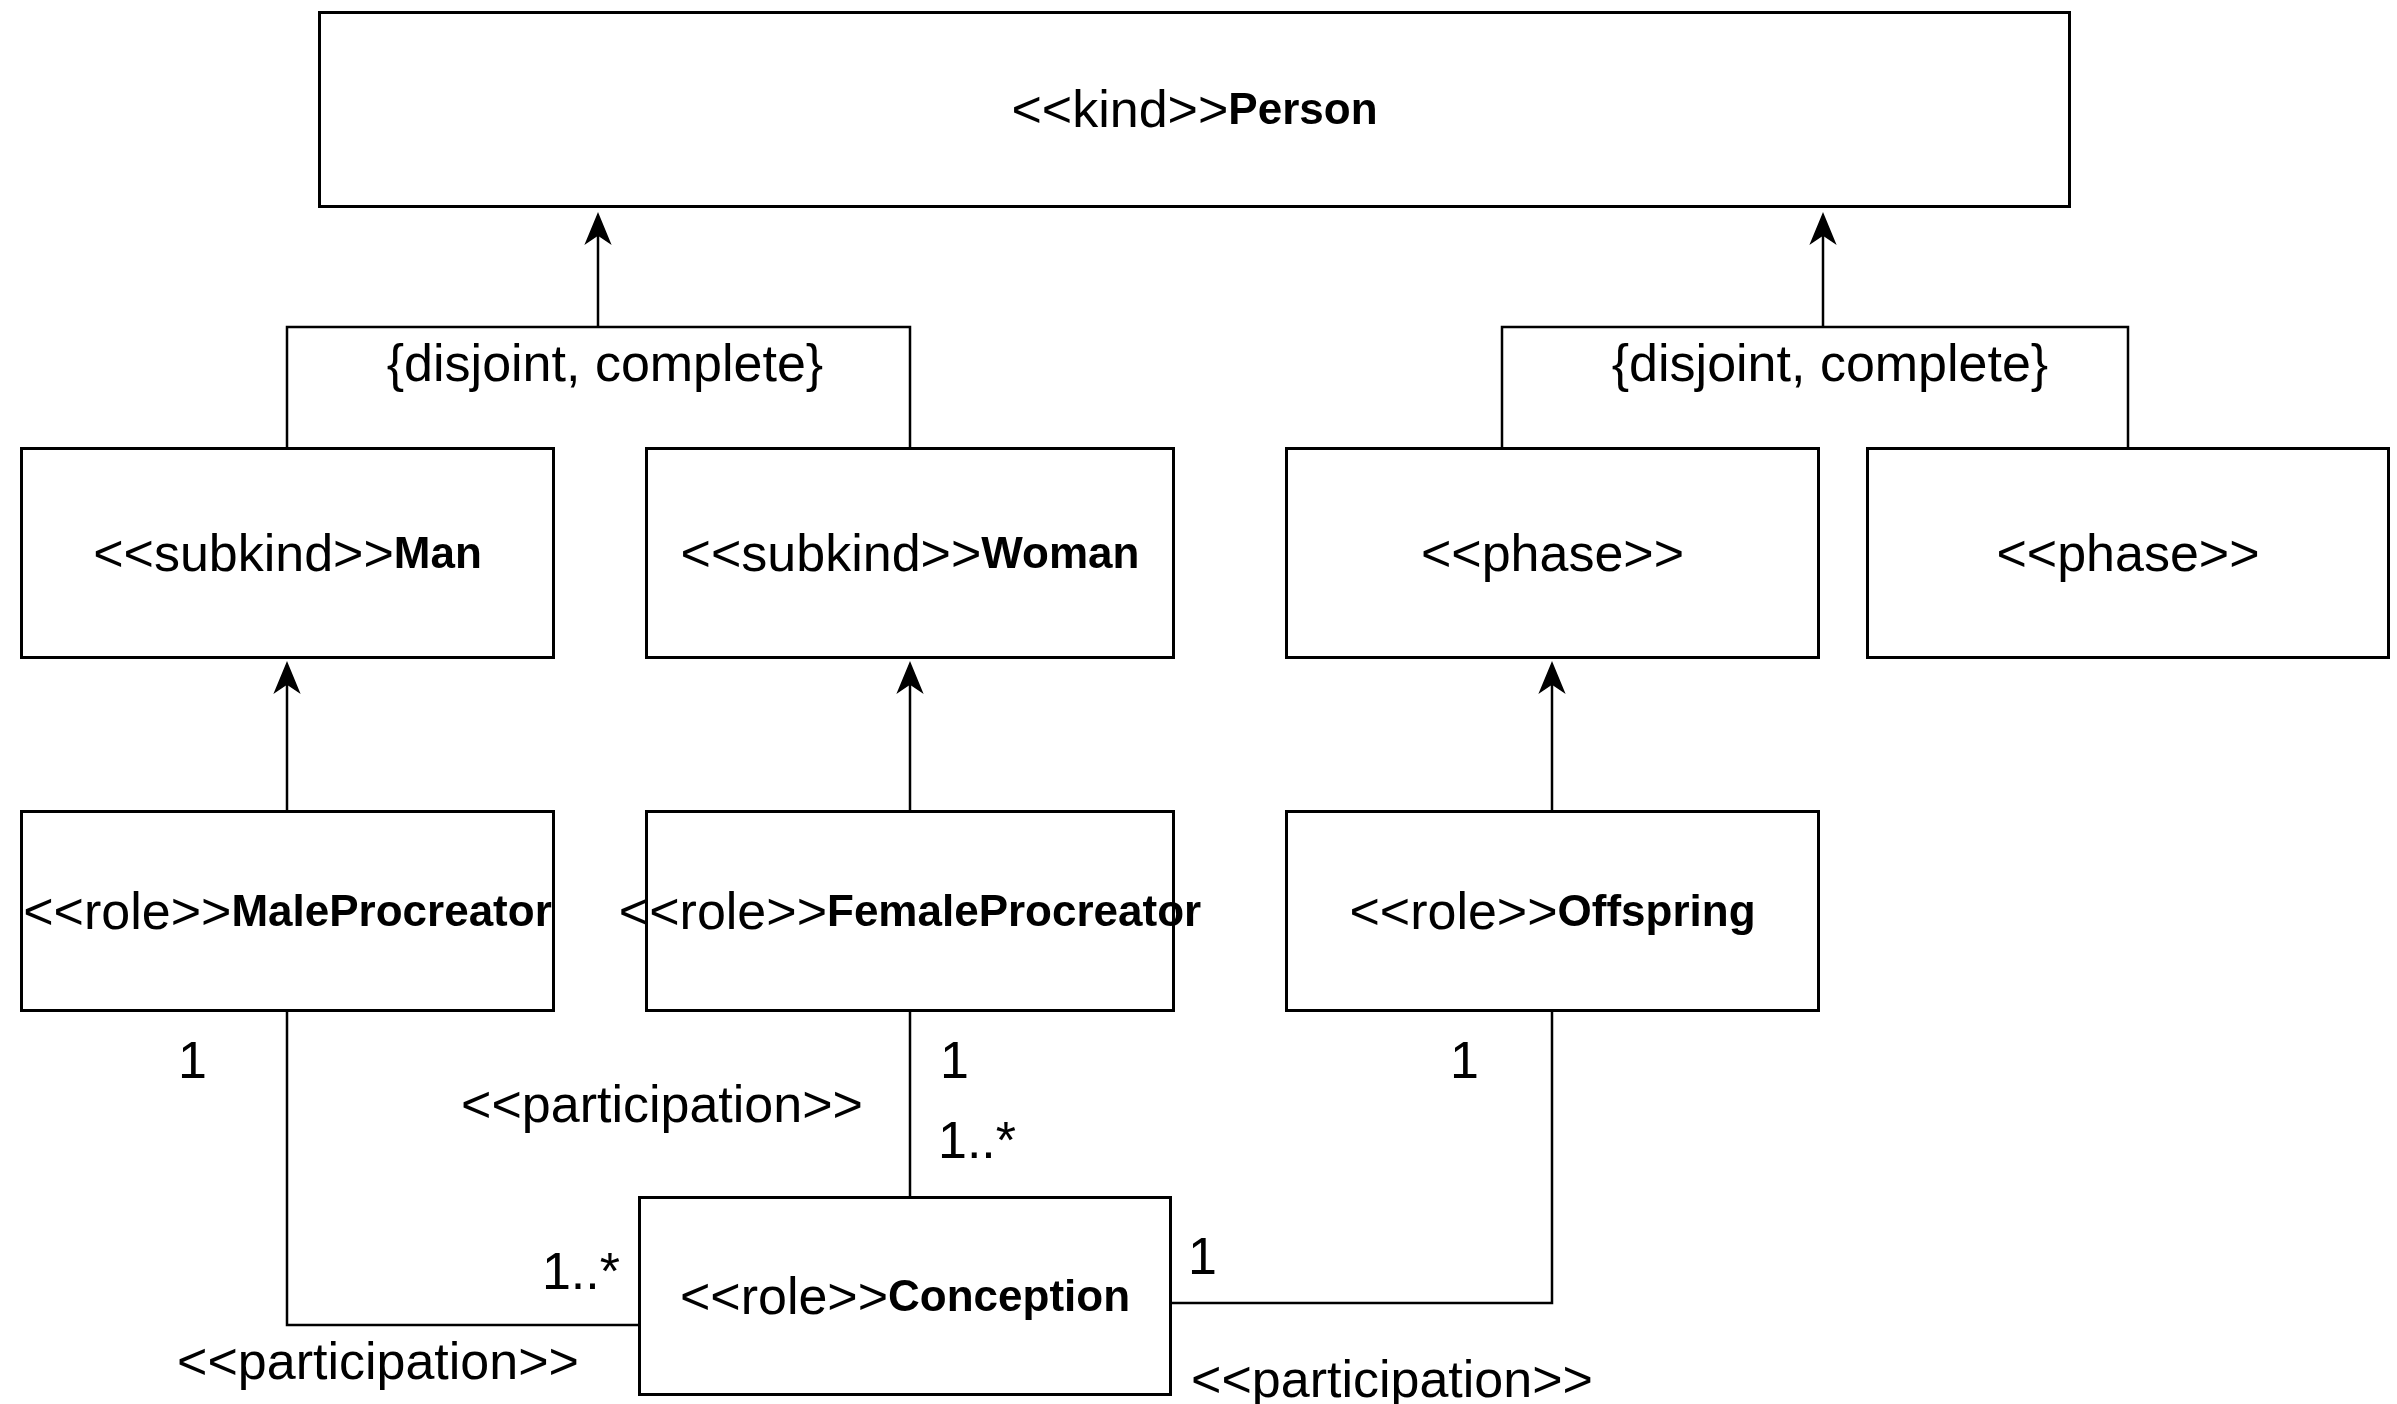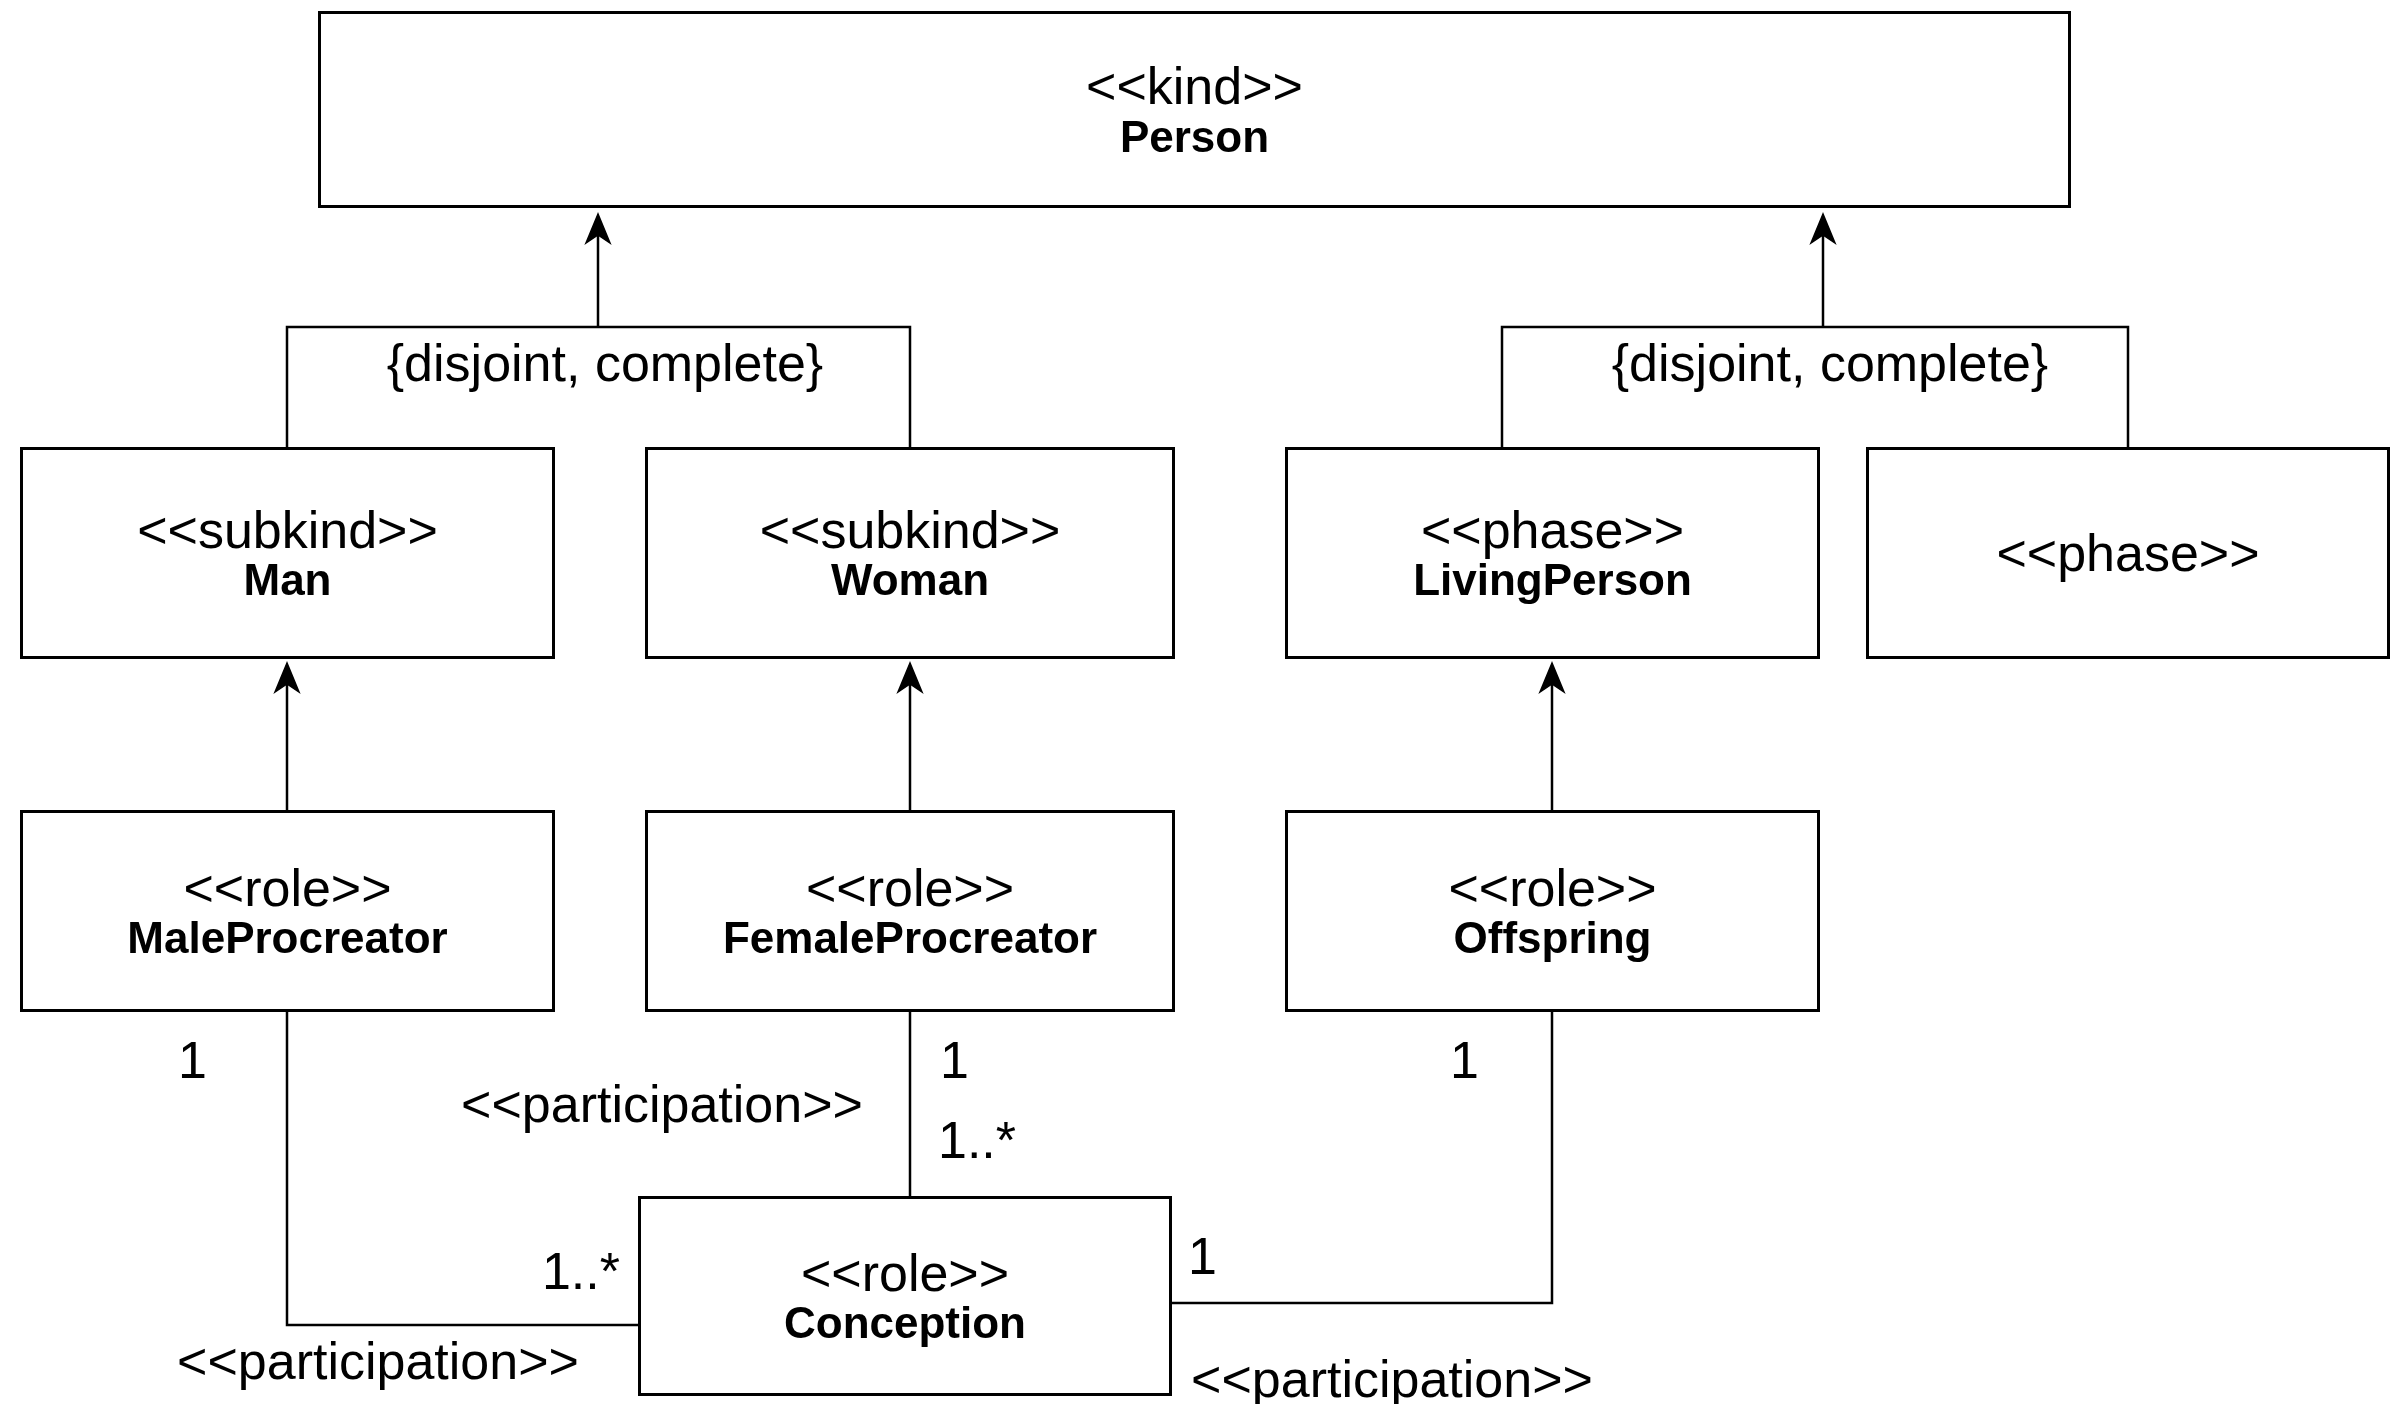--- a/index.html
+++ b/index.html
@@ -13,21 +13,21 @@
   }
   .wires{position:absolute;left:0;top:0;width:2397px;height:1404px;}
   .wires *{stroke:#000000;fill:none;stroke-width:2.5px;}
   .wires .head{fill:#000000;stroke:#000000;stroke-width:1.5px;}
   .uml-class{
     position:absolute;
     box-sizing:border-box;
     background:#ffffff;
     border:3px solid #000000;
     display:flex;
-    flex-direction:column;
+    flex-direction:row;
     align-items:center;
     justify-content:center;
     gap:0;
     text-align:center;
   }
   .stereotype{font-size:52px;line-height:1.05;white-space:nowrap;}
   .cname{font-size:44px;font-weight:bold;line-height:1.05;white-space:nowrap;}
   .lbl{position:absolute;font-size:52px;line-height:1.15;white-space:nowrap;}
   .ctr{transform:translateX(-50%);}
   .mult{position:absolute;font-size:52px;line-height:1.1;white-space:nowrap;}
@@ -74,21 +74,20 @@
     <div class="cname">Man</div>
   </div>
 
   <div class="uml-class" style="left:645px;top:447px;width:530px;height:212px;">
     <div class="stereotype">&lt;&lt;subkind&gt;&gt;</div>
     <div class="cname">Woman</div>
   </div>
 
   <div class="uml-class" style="left:1285px;top:447px;width:535px;height:212px;">
     <div class="stereotype">&lt;&lt;phase&gt;&gt;</div>
-    <div class="cname">LivingPerson</div>
   </div>
 
   <div class="uml-class" style="left:1866px;top:447px;width:524px;height:212px;">
     <div class="stereotype">&lt;&lt;phase&gt;&gt;</div>
   </div>
 
   <div class="uml-class" style="left:20px;top:810px;width:535px;height:202px;">
     <div class="stereotype">&lt;&lt;role&gt;&gt;</div>
     <div class="cname">MaleProcreator</div>
   </div>

